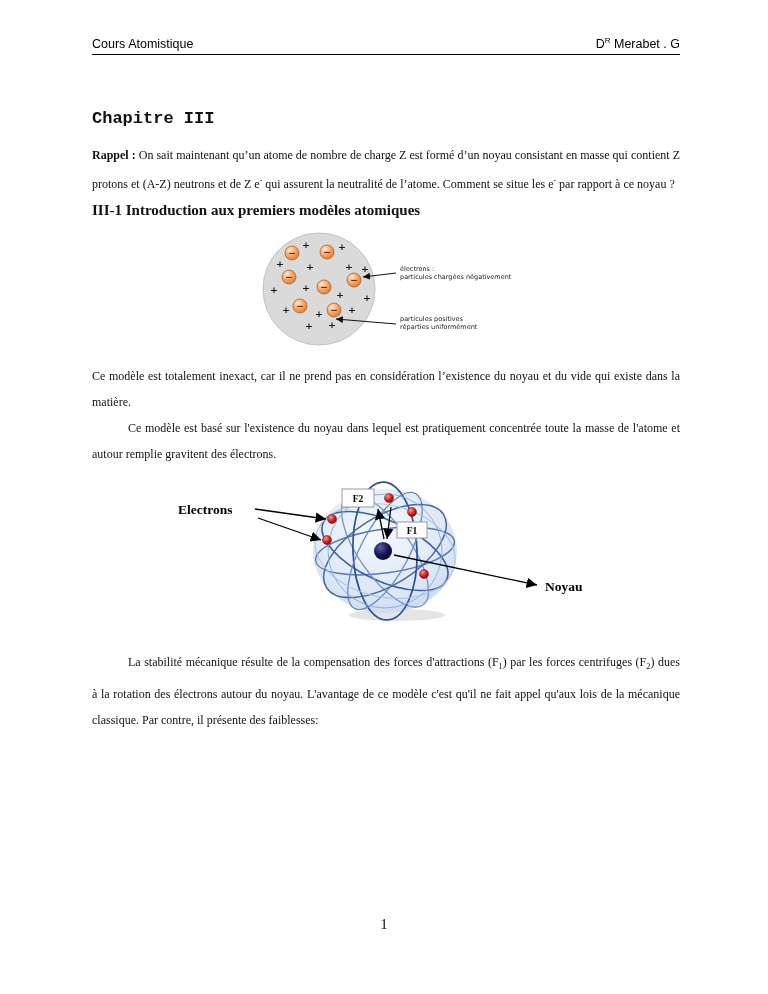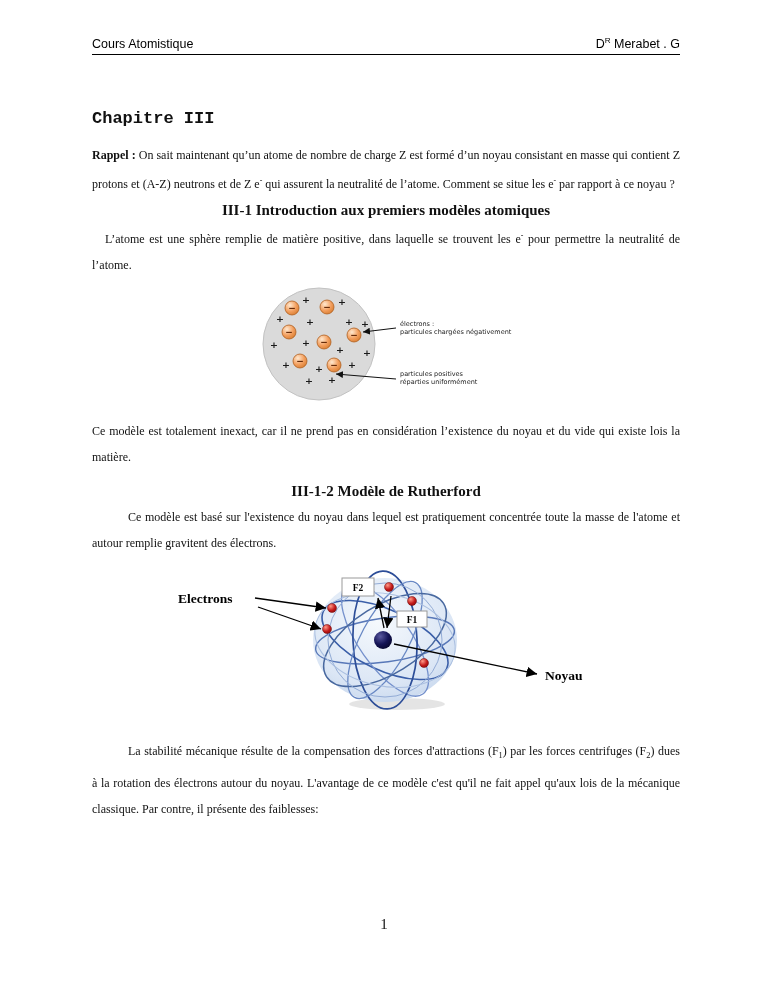--- a/index.html
+++ b/index.html
@@ -13,21 +13,21 @@
     font-family:"Liberation Sans", sans-serif; font-size:12.5px; color:#000; }
   sup { font-size:0.65em; vertical-align:super; }
   sub { font-size:0.7em; vertical-align:sub; }
 
   .chapter-row { margin-top:54px; font-weight:bold; font-size:17px; display:flex;font-family:Liberation Mono, monospace; }
   .chapter-title { margin-left:96px; }
 
   .para { font-size:12px; line-height:26px; text-align:justify; }
   .mt-sm { margin-top:10px; }
   .mt-md { margin-top:14px; }
-  .heading { font-weight:bold; font-size:15px; line-height:26px; text-align:center; }
+  .heading { font-weight:bold; font-size:15px; line-height:26px; text-align:left; }
   .indent-sm { text-indent:13px; }
   .indent { text-indent:36px; }
 
   .thomson-fig { margin-top:6px; margin-left:162px; height:124px; }
   .thomson-fig svg text { font-family:"DejaVu Sans", sans-serif; }
   .plus-mark { font-size:9.5px; font-weight:bold; fill:#1a1a1a; }
   .minus-mark { font-size:9px; font-weight:bold; fill:#5a2000; }
   .tiny-label { font-size:6.5px; fill:#222; }
 
   .ruth-fig { position:relative; margin-top:14px; height:150px; }
@@ -49,21 +49,20 @@
     </div>
 
     <div class="chapter-row">
       <span class="chapter-num">Chapitre III</span>
     </div>
 
     <p class="para mt-md"><b>Rappel :</b><span> On sait maintenant qu’un atome de nombre de charge Z est formé d’un noyau consistant en masse qui contient Z protons et (A-Z) neutrons et de Z e</span><sup>-</sup><span> qui assurent la neutralité de l’atome. Comment se situe les e</span><sup>-</sup><span> par rapport à ce noyau ?</span></p>
 
     <p class="heading">III-1 Introduction aux premiers modèles atomiques</p>
 
-    <p class="para indent-sm"><span>L’atome est une sphère remplie de matière positive, dans laquelle se trouvent les e</span><sup>-</sup><span> pour permettre la neutralité de l’atome.</span></p>
 
     <figure class="thomson-fig">
       <svg width="300" height="124" viewBox="0 0 300 124">
         <defs>
           <radialGradient id="egrad" cx="35%" cy="30%" r="80%">
             <stop offset="0%" stop-color="#ffe8cf"></stop>
             <stop offset="55%" stop-color="#f3a060"></stop>
             <stop offset="100%" stop-color="#d67a2c"></stop>
           </radialGradient>
           <marker id="tarrow" viewBox="0 0 10 10" refX="10" refY="5" markerWidth="7" markerHeight="7" orient="auto">
@@ -129,23 +128,22 @@
           <text class="tiny-label" x="146" y="42">électrons :</text>
           <text class="tiny-label" x="146" y="50">particules chargées négativement</text>
         </g>
         <g>
           <text class="tiny-label" x="146" y="92">particules positives</text>
           <text class="tiny-label" x="146" y="100">réparties uniformément</text>
         </g>
       </svg>
     </figure>
 
-    <p class="para mt-sm">Ce modèle est totalement inexact, car il ne prend pas en considération l’existence du noyau et du vide qui existe lois la matière.</p>
-
-    <p class="heading" style="margin-top:8px;">III-1-2  Modèle de Rutherford</p>
+    <p class="para mt-sm">Ce modèle est totalement inexact, car il ne prend pas en considération l’existence du noyau et du vide qui existe dans la matière.</p>
+
 
     <p class="para indent">Ce modèle est basé sur l'existence du noyau dans lequel est pratiquement concentrée toute la masse de l'atome et autour remplie gravitent des électrons.</p>
 
     <figure class="ruth-fig">
       <svg width="620" height="150" viewBox="0 0 620 150">
         <defs>
           <radialGradient id="ngrad" cx="35%" cy="30%" r="80%">
             <stop offset="0%" stop-color="#5a5aa0"></stop>
             <stop offset="55%" stop-color="#141456"></stop>
             <stop offset="100%" stop-color="#050528"></stop>

